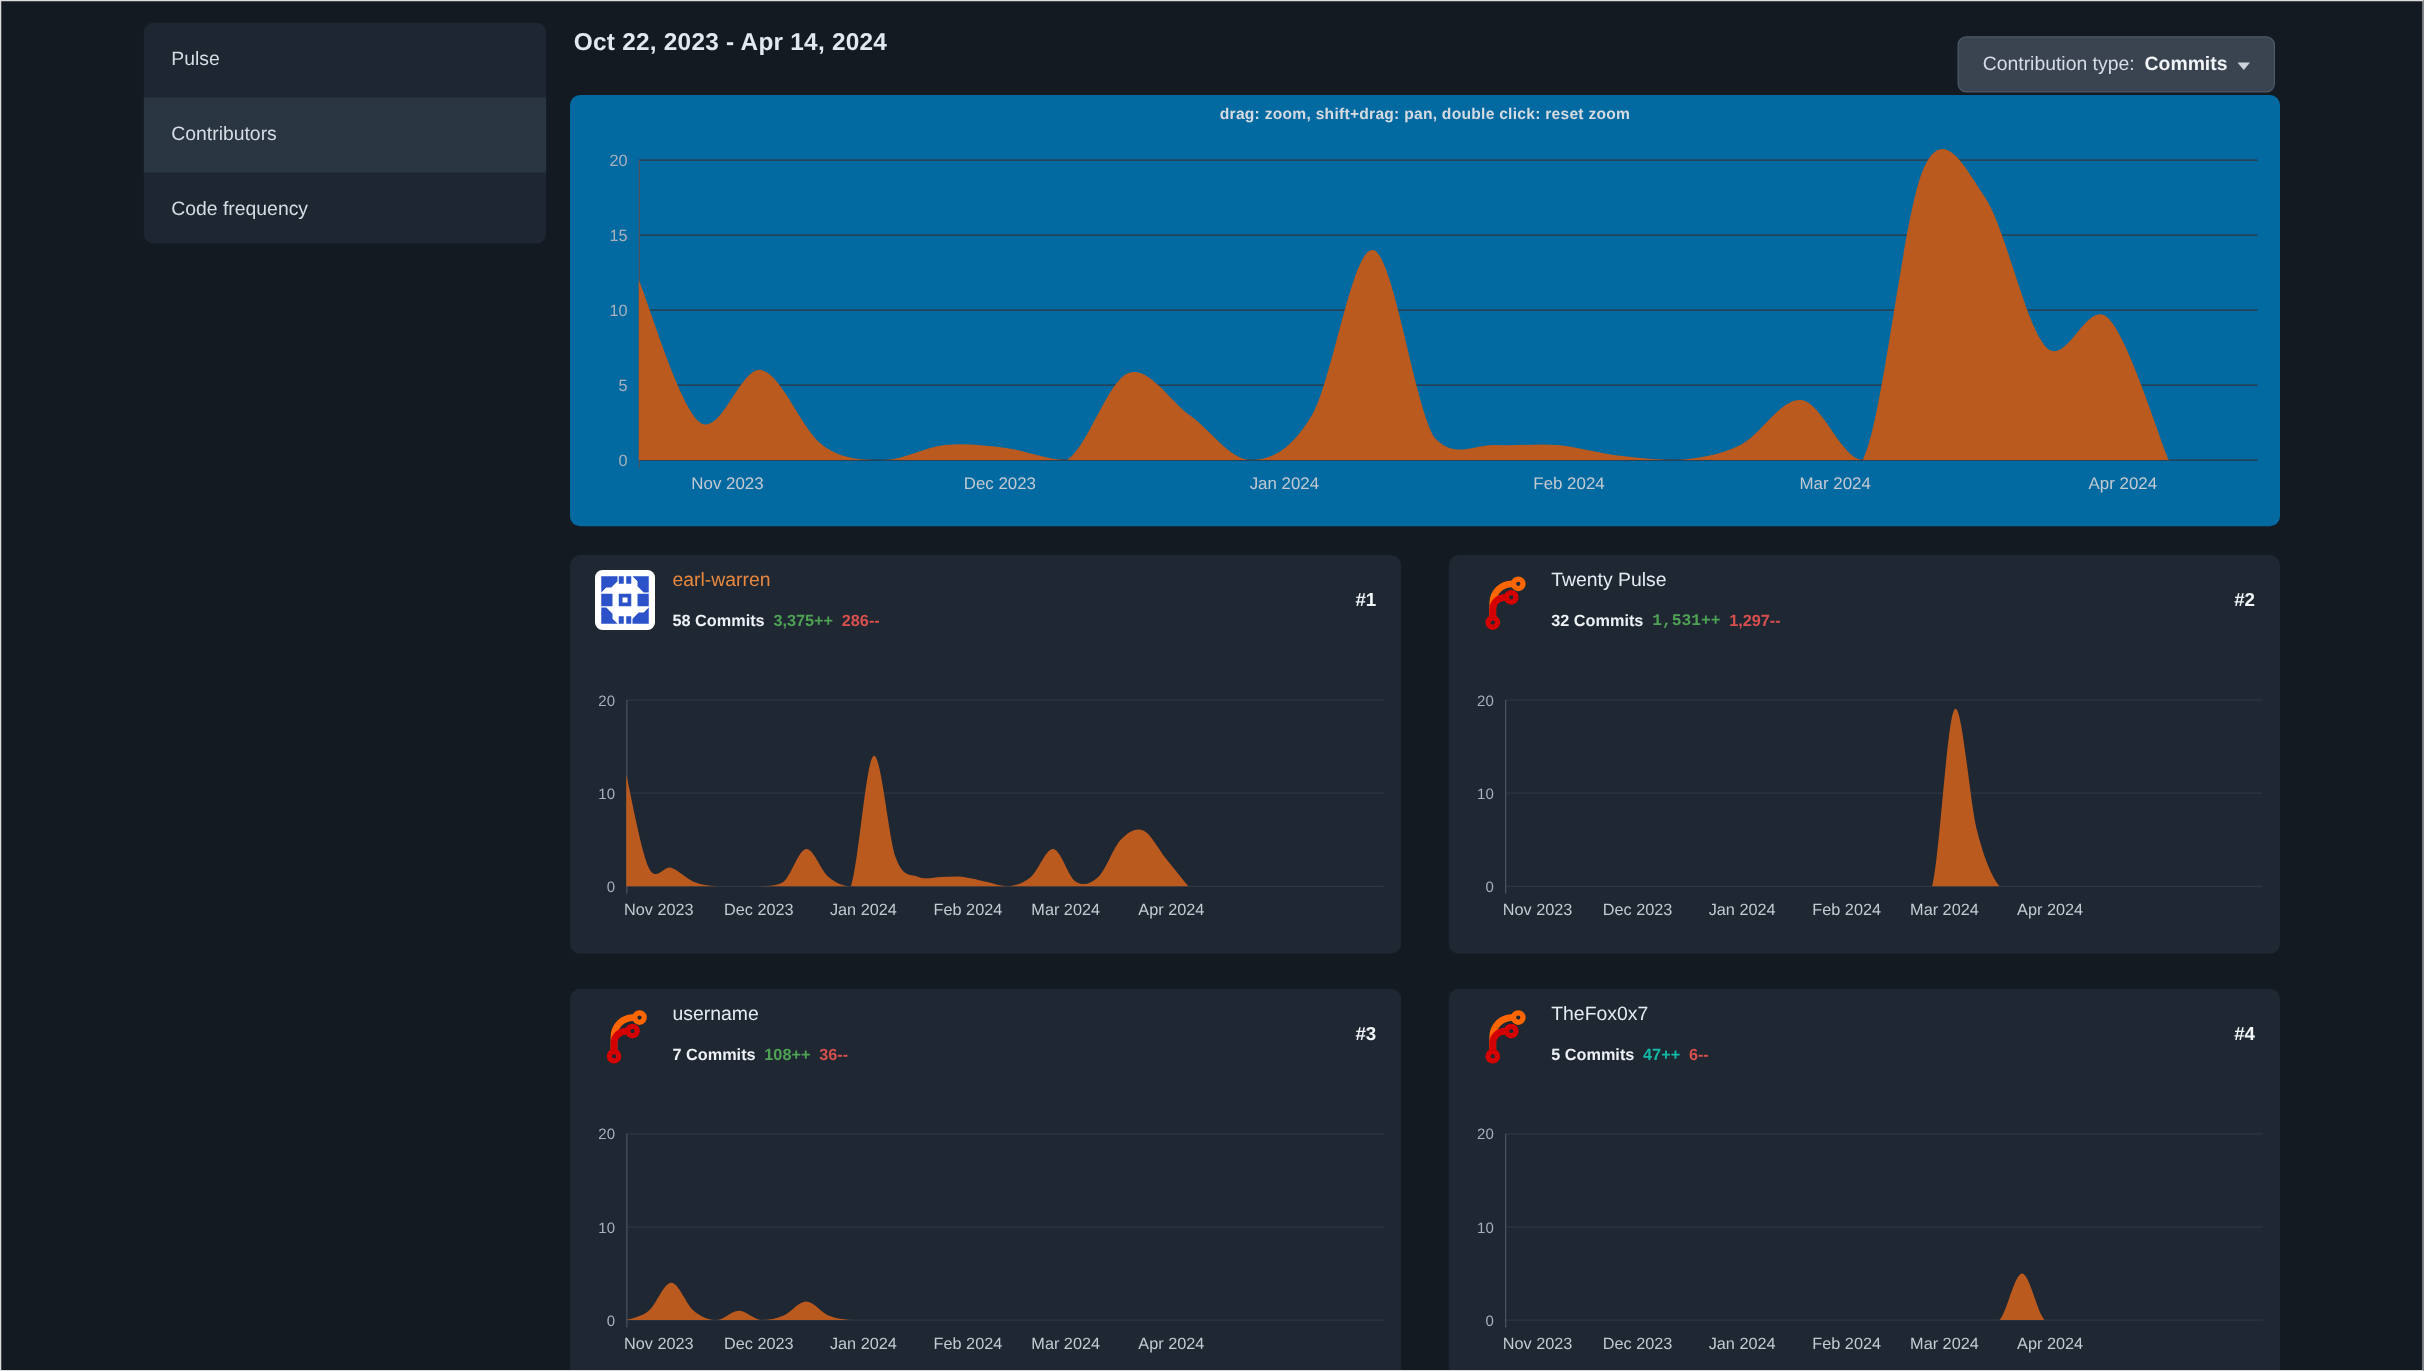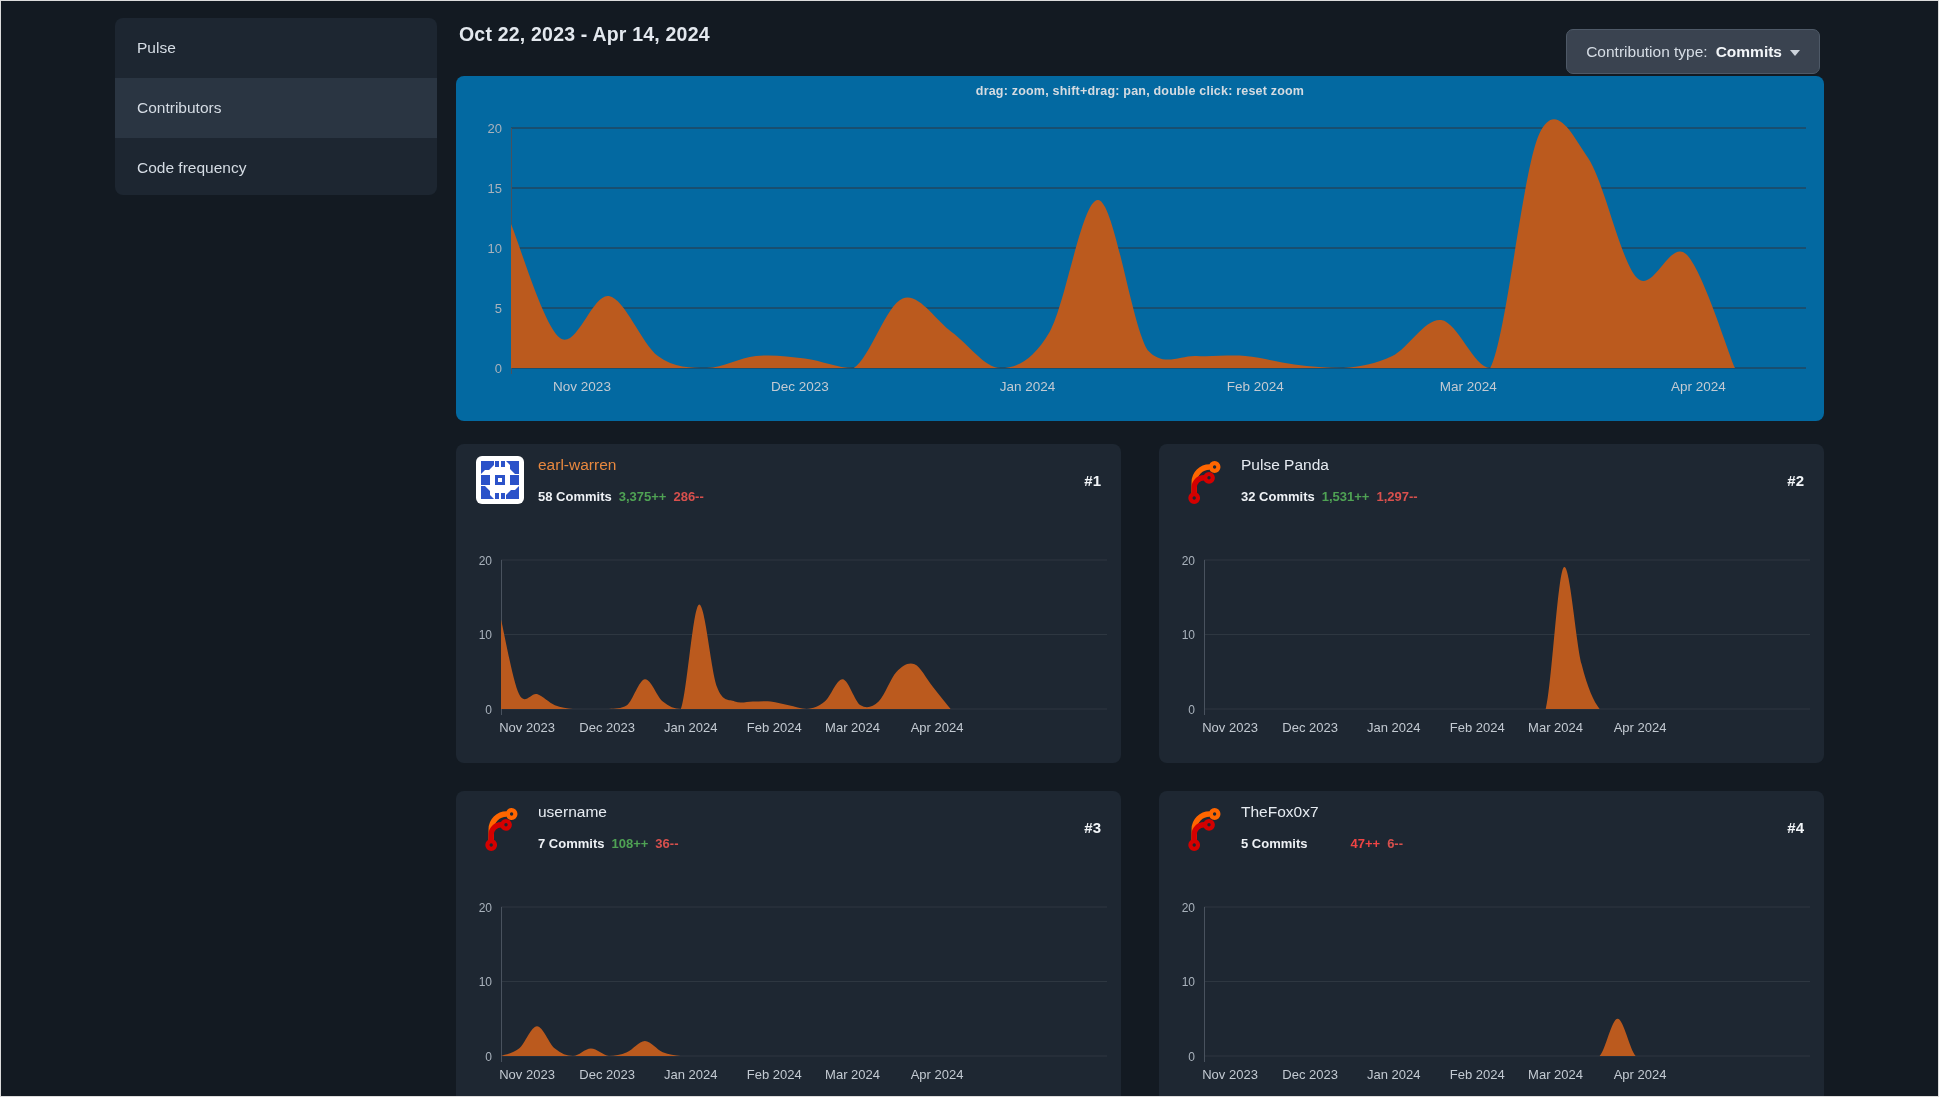--- a/index.html
+++ b/index.html
@@ -172,24 +172,24 @@
     <article class="card">
       <header>
         <svg class="avatar" viewBox="0 0 24 24" fill="none">
           <path d="M7.6 21 V13.2 A7.7 7.7 0 0 1 15.3 5.5" stroke="var(--logo-orange)" stroke-width="2.7"></path>
           <circle cx="17.8" cy="5.5" r="1.9" stroke="var(--logo-orange)" stroke-width="2.1" fill="var(--bg-panel)"></circle>
           <path d="M7.6 21 V15.8 A4.9 4.9 0 0 1 12.5 10.9" stroke="var(--logo-red)" stroke-width="2.7"></path>
           <circle cx="15" cy="10.9" r="1.9" stroke="var(--logo-red)" stroke-width="2.1" fill="var(--bg-panel)"></circle>
           <circle cx="7.6" cy="21" r="1.9" stroke="var(--logo-red)" stroke-width="2.1" fill="var(--bg-panel)"></circle>
         </svg>
         <div class="who">
-          <a class="name">Pulse Panda</a>
+          <a class="name">Twenty Pulse</a>
           <div class="stats">
             <b>32 Commits</b>
-            <b style="color: rgb(79, 162, 84);">1,531++</b>
+            <b style="color: rgb(79, 162, 84); font-family: Liberation Mono, monospace;">1,531++</b>
             <b style="color: rgb(216, 80, 77);">1,297--</b>
           </div>
         </div>
         <b class="rank">#2</b>
       </header>
       <div class="chart"><svg width="665" height="247">
             <line x1="45" y1="193" x2="651" y2="193" stroke="#2e3741" stroke-width="1"></line>
             <text x="36" y="197.5" text-anchor="end" font-size="12" fill="#a9b2bc">0</text>
             <line x1="45" y1="118.5" x2="651" y2="118.5" stroke="#2e3741" stroke-width="1"></line>
             <text x="36" y="123" text-anchor="end" font-size="12" fill="#a9b2bc">10</text>
@@ -249,21 +249,21 @@
           <path d="M7.6 21 V13.2 A7.7 7.7 0 0 1 15.3 5.5" stroke="var(--logo-orange)" stroke-width="2.7"></path>
           <circle cx="17.8" cy="5.5" r="1.9" stroke="var(--logo-orange)" stroke-width="2.1" fill="var(--bg-panel)"></circle>
           <path d="M7.6 21 V15.8 A4.9 4.9 0 0 1 12.5 10.9" stroke="var(--logo-red)" stroke-width="2.7"></path>
           <circle cx="15" cy="10.9" r="1.9" stroke="var(--logo-red)" stroke-width="2.1" fill="var(--bg-panel)"></circle>
           <circle cx="7.6" cy="21" r="1.9" stroke="var(--logo-red)" stroke-width="2.1" fill="var(--bg-panel)"></circle>
         </svg>
         <div class="who">
           <a class="name">TheFox0x7</a>
           <div class="stats">
             <b>5 Commits</b>
-            <b style="color: #ef4444; margin-left: 36px;">47++</b>
+            <b style="color: #14b8a6;">47++</b>
             <b style="color: rgb(216, 80, 77);">6--</b>
           </div>
         </div>
         <b class="rank">#4</b>
       </header>
       <div class="chart"><svg width="665" height="247">
             <line x1="45" y1="193" x2="651" y2="193" stroke="#2e3741" stroke-width="1"></line>
             <text x="36" y="197.5" text-anchor="end" font-size="12" fill="#a9b2bc">0</text>
             <line x1="45" y1="118.5" x2="651" y2="118.5" stroke="#2e3741" stroke-width="1"></line>
             <text x="36" y="123" text-anchor="end" font-size="12" fill="#a9b2bc">10</text>

